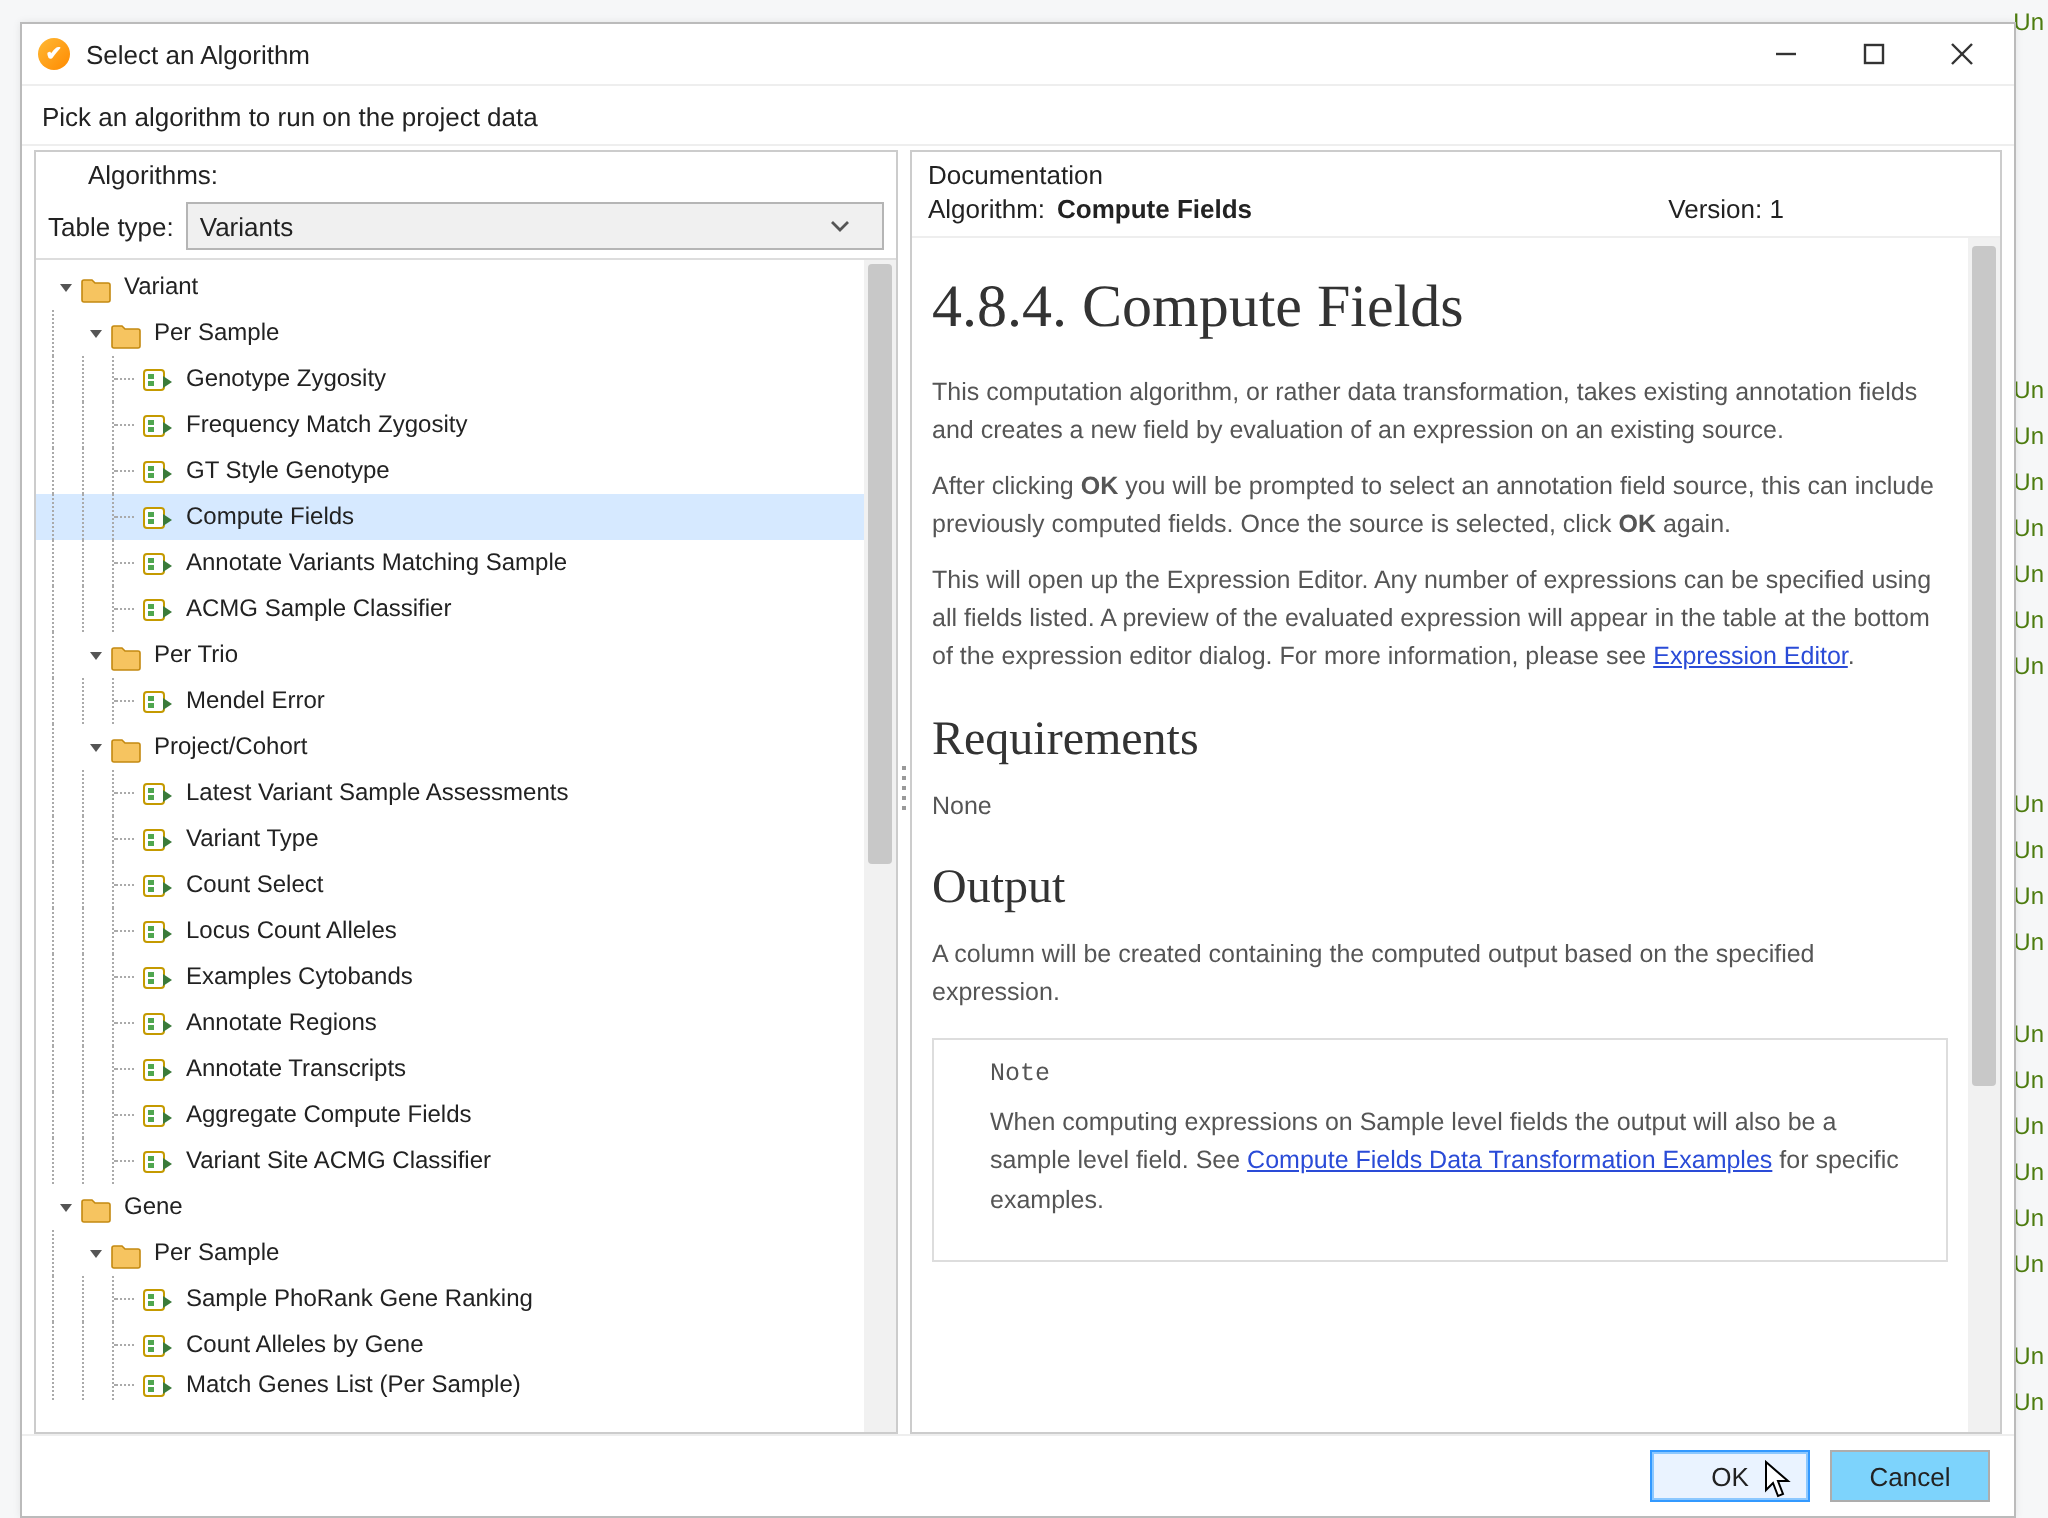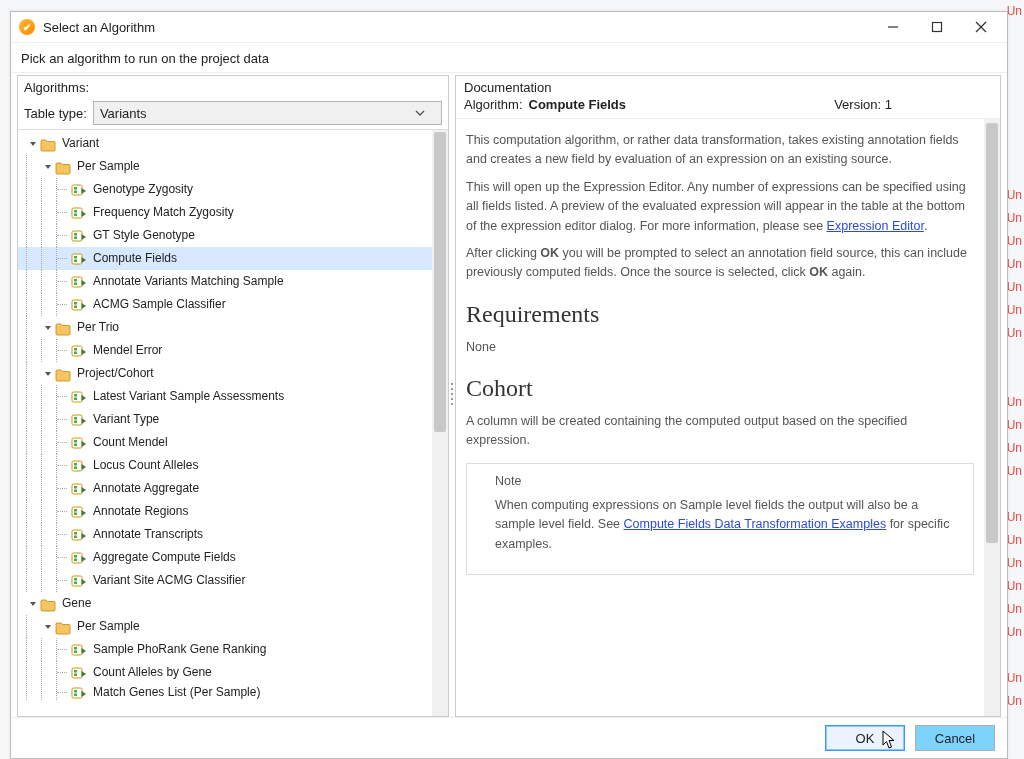--- a/index.html
+++ b/index.html
@@ -6,21 +6,21 @@
     margin: 0; padding: 0; width: 1024px; height: 759px;
     font-family: "Segoe UI", Tahoma, sans-serif;
     font-size: 13px; color: #222; background: #fff;
     overflow: hidden; user-select: none;
   }
   .bg {
     position: absolute; top: 0; left: 0; width: 1024px; height: 759px;
     background: #f6f7f8; overflow: hidden;
   }
   .bg-col-r { position: absolute; right: 2px; top: 0; }
-  .bg-col-r div { height: 23px; line-height: 23px; font-size: 12px; color: #ef4444; }
+  .bg-col-r div { height: 23px; line-height: 23px; font-size: 12px; color: #4d7c0f; }
 
   .window {
     position: absolute; left: 10px; top: 11px; width: 996px; height: 746px;
     background: #fff; border: 1px solid #bbb; display: flex; flex-direction: column;
     box-shadow: 0 0 4px rgba(0,0,0,.08);
   }
   .titlebar {
     height: 30px; display: flex; align-items: center; justify-content: space-between;
     padding: 0 4px 0 8px; border-bottom: 1px solid #eee;
   }
@@ -44,21 +44,21 @@
   }
 
   .body {
     flex: 1 1 auto; display: flex; gap: 0; position: relative; min-height: 0;
     padding: 0 4px;
   }
   .left-pane {
     width: 430px; display: flex; flex-direction: column; border: 1px solid #ccc;
     margin: 2px 0 0 2px; padding: 0; min-height: 0;
   }
-  .pane-label { padding: 4px 6px 4px 6px; font-size: 13px; }
+  .pane-label { padding: 4px 6px 4px 6px; font-size: 13px; margin-left: 20px; }
   .table-type-row {
     display: flex; align-items: center; gap: 6px; padding: 2px 6px 4px 6px;
   }
   .combo {
     flex: 1 1 auto; height: 22px; border: 1px solid #b5b5b5; background: #f0f0f0;
     display: flex; align-items: center; justify-content: space-between; padding: 0 16px 0 6px;
     font-size: 13px;
   }
   .combo .chev { width: 10px; height: 10px; }
 
@@ -135,21 +135,21 @@
   .doc-body p {
     font-size: 12.5px; font-family: Verdana, Geneva, sans-serif; color: #555; line-height: 1.55;
     margin: 8px 0;
   }
   .doc-body a { color: #2a4bd7; text-decoration: underline; }
 
   .note-box {
     border: 1px solid #ddd; margin-top: 12px; padding: 10px 14px 12px 28px;
   }
   .note-box .note-title {
-    font-family: Liberation Sans, sans-serif; font-size: 12.5px; color: #555; margin-bottom: 6px;
+    font-family: Liberation Mono, monospace; font-size: 12.5px; color: #555; margin-bottom: 6px;
   }
   .note-box p { color: #555; }
 
   .button-bar {
     height: 40px; display: flex; align-items: center; justify-content: flex-end; gap: 10px;
     padding-right: 12px; border-top: 1px solid #eee;
   }
   .btn {
     min-width: 78px; height: 24px; background: #7dd3fc; border: 1px solid #adadad;
     display: inline-flex; align-items: center; justify-content: center; font-size: 13px;
@@ -420,21 +420,21 @@
               <span class="guide-space"></span>
               <span class="guide-space horiz"></span>
               <span class="leaf-icon">
                 <svg viewBox="0 0 16 14">
                   <rect x="1" y="2" width="10" height="10" rx="1.5" fill="#fff" stroke="#c49a00" stroke-width="1"></rect>
                   <rect x="3" y="4" width="3" height="2.5" fill="#4fa64f"></rect>
                   <rect x="3" y="7.5" width="3" height="2.5" fill="#4fa64f"></rect>
                   <path d="M10.5 5 L15 8 L10.5 11 Z" fill="#3a7a3a"></path>
                 </svg>
               </span>
-              <span class="tree-label">Count Mendel</span>
+              <span class="tree-label">Count Select</span>
             </div>
             <div class="tree-row">
               <span class="guide-space"></span>
               <span class="guide-space"></span>
               <span class="guide-space horiz"></span>
               <span class="leaf-icon">
                 <svg viewBox="0 0 16 14">
                   <rect x="1" y="2" width="10" height="10" rx="1.5" fill="#fff" stroke="#c49a00" stroke-width="1"></rect>
                   <rect x="3" y="4" width="3" height="2.5" fill="#4fa64f"></rect>
                   <rect x="3" y="7.5" width="3" height="2.5" fill="#4fa64f"></rect>
@@ -448,21 +448,21 @@
               <span class="guide-space"></span>
               <span class="guide-space horiz"></span>
               <span class="leaf-icon">
                 <svg viewBox="0 0 16 14">
                   <rect x="1" y="2" width="10" height="10" rx="1.5" fill="#fff" stroke="#c49a00" stroke-width="1"></rect>
                   <rect x="3" y="4" width="3" height="2.5" fill="#4fa64f"></rect>
                   <rect x="3" y="7.5" width="3" height="2.5" fill="#4fa64f"></rect>
                   <path d="M10.5 5 L15 8 L10.5 11 Z" fill="#3a7a3a"></path>
                 </svg>
               </span>
-              <span class="tree-label">Annotate Aggregate</span>
+              <span class="tree-label">Examples Cytobands</span>
             </div>
             <div class="tree-row">
               <span class="guide-space"></span>
               <span class="guide-space"></span>
               <span class="guide-space horiz"></span>
               <span class="leaf-icon">
                 <svg viewBox="0 0 16 14">
                   <rect x="1" y="2" width="10" height="10" rx="1.5" fill="#fff" stroke="#c49a00" stroke-width="1"></rect>
                   <rect x="3" y="4" width="3" height="2.5" fill="#4fa64f"></rect>
                   <rect x="3" y="7.5" width="3" height="2.5" fill="#4fa64f"></rect>
@@ -596,30 +596,31 @@
           <span>Algorithm:</span>
           <b>Compute Fields</b>
         </span>
         <span class="ver">
           <span>Version:</span>
           <span>1</span>
         </span>
       </div>
       <div class="doc-body-wrap">
         <div class="doc-body">
+          <h1>4.8.4. Compute Fields</h1>
           <p>This computation algorithm, or rather data transformation, takes existing annotation fields and creates a new field by evaluation of an expression on an existing source.</p>
+          <p>
+            <span>After clicking </span><b>OK</b><span> you will be prompted to select an annotation field source, this can include previously computed fields. Once the source is selected, click </span><b>OK</b><span> again.</span>
+          </p>
           <p>
             <span>This will open up the Expression Editor. Any number of expressions can be specified using all fields listed. A preview of the evaluated expression will appear in the table at the bottom of the expression editor dialog. For more information, please see </span><a href="#">Expression Editor</a><span>.</span>
           </p>
-          <p>
-            <span>After clicking </span><b>OK</b><span> you will be prompted to select an annotation field source, this can include previously computed fields. Once the source is selected, click </span><b>OK</b><span> again.</span>
-          </p>
           <h2>Requirements</h2>
           <p>None</p>
-          <h2>Cohort</h2>
+          <h2>Output</h2>
           <p>A column will be created containing the computed output based on the specified expression.</p>
           <div class="note-box">
             <div class="note-title">Note</div>
             <p>
               <span>When computing expressions on Sample level fields the output will also be a sample level field. See </span><a href="#">Compute Fields Data Transformation Examples</a><span> for specific examples.</span>
             </p>
           </div>
         </div>
         <div class="doc-scroll-v">
           <div class="doc-thumb"></div>

